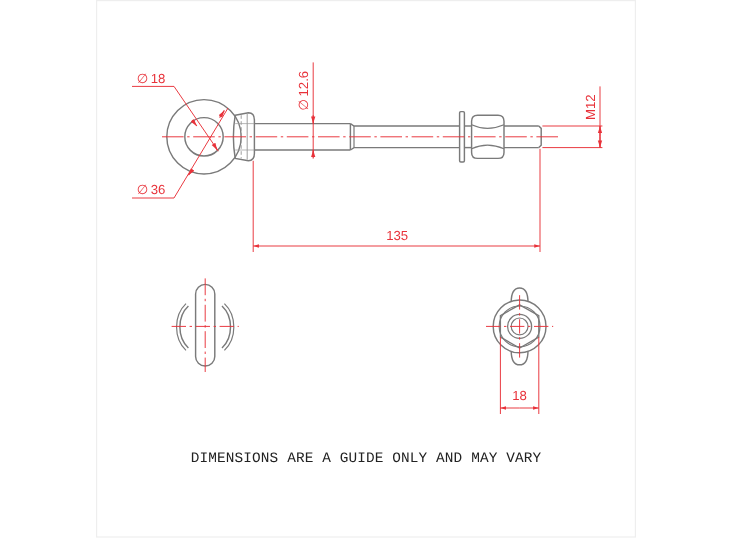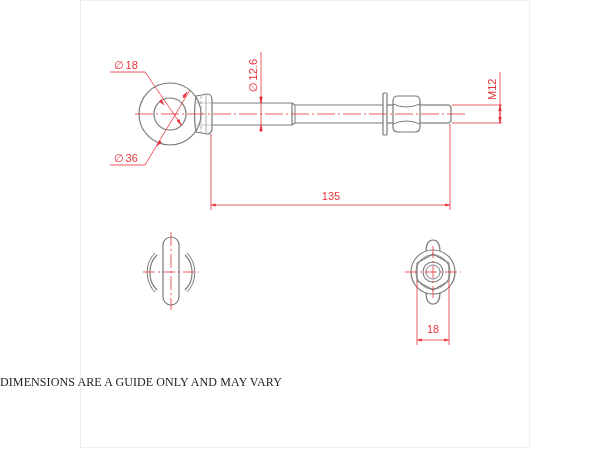--- a/index.html
+++ b/index.html
@@ -4,22 +4,22 @@
   <style>
     html, body { margin: 0; padding: 0; background: #ffffff; }
     body { width: 610px; height: 450px; position: relative; overflow: hidden; }
     .frame {
       position: absolute; left: 80px; top: 0; width: 450px; height: 448px;
       border: 1px solid #eeeeee; box-sizing: border-box;
     }
     svg.drawing { position: absolute; left: 0; top: 0; }
     .dim-text { font-family: "Liberation Sans", sans-serif; font-size: 11px; fill: #e8323a; }
     .note {
-      position: absolute; left: 0; width: 610px; top: 375px; 
-      font-family: Liberation Serif, serif; font-size: 12px; color: #222222;
+      position: absolute; left: 0; width: 610px; top: 375px; text-align: center;
+      font-family: Liberation Mono, monospace; font-size: 12px; color: #222222;
       letter-spacing: 0.1px;
     }
   </style>
 </head>
 <body>
 
 <div class="frame"></div>
 
 <svg class="drawing" width="610" height="450" viewBox="0 0 610 450">
   <defs>

